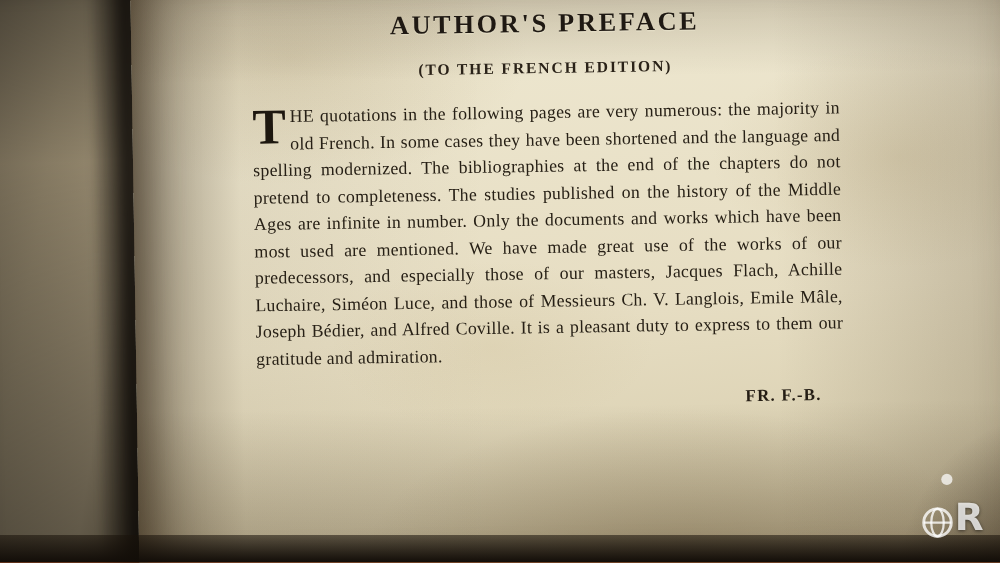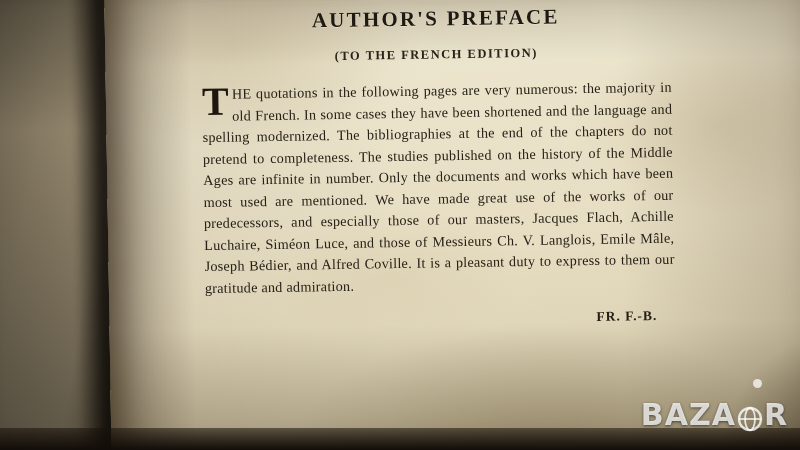--- a/index.html
+++ b/index.html
@@ -229,21 +229,20 @@
       <p class="body-text"><span class="dropcap">T</span><span>HE quotations in the following pages are very numerous: the majority in old French. In some cases they have been shortened and the language and spelling modernized. The bibliographies at the end of the chapters do not pretend to completeness. The studies published on the history of the Middle Ages are infinite in number. Only the documents and works which have been most used are mentioned. We have made great use of the works of our predecessors, and especially those of our masters, Jacques Flach, Achille Luchaire, Siméon Luce, and those of Messieurs Ch. V. Langlois, Emile Mâle, Joseph Bédier, and Alfred Coville. It is a pleasant duty to express to them our gratitude and admiration.</span></p>
 
       <div class="signature">FR. F.-B.</div>
     </div>
     <div class="page-edge"></div>
   </div>
 
   <div class="table-bottom"></div>
 
   <div class="watermark">
-    <span>BAZA</span>
     <span class="wm-globe">
       <svg viewBox="0 0 26 26" width="26" height="26" aria-hidden="true">
         <circle cx="13" cy="13" r="11" fill="none" stroke="rgba(255,255,255,0.78)" stroke-width="2.4"></circle>
         <ellipse cx="13" cy="13" rx="5" ry="11" fill="none" stroke="rgba(255,255,255,0.78)" stroke-width="1.8"></ellipse>
         <line x1="2" y1="13" x2="24" y2="13" stroke="rgba(255,255,255,0.78)" stroke-width="1.8"></line>
       </svg>
     </span>
     <span>R</span>
   </div>
 

